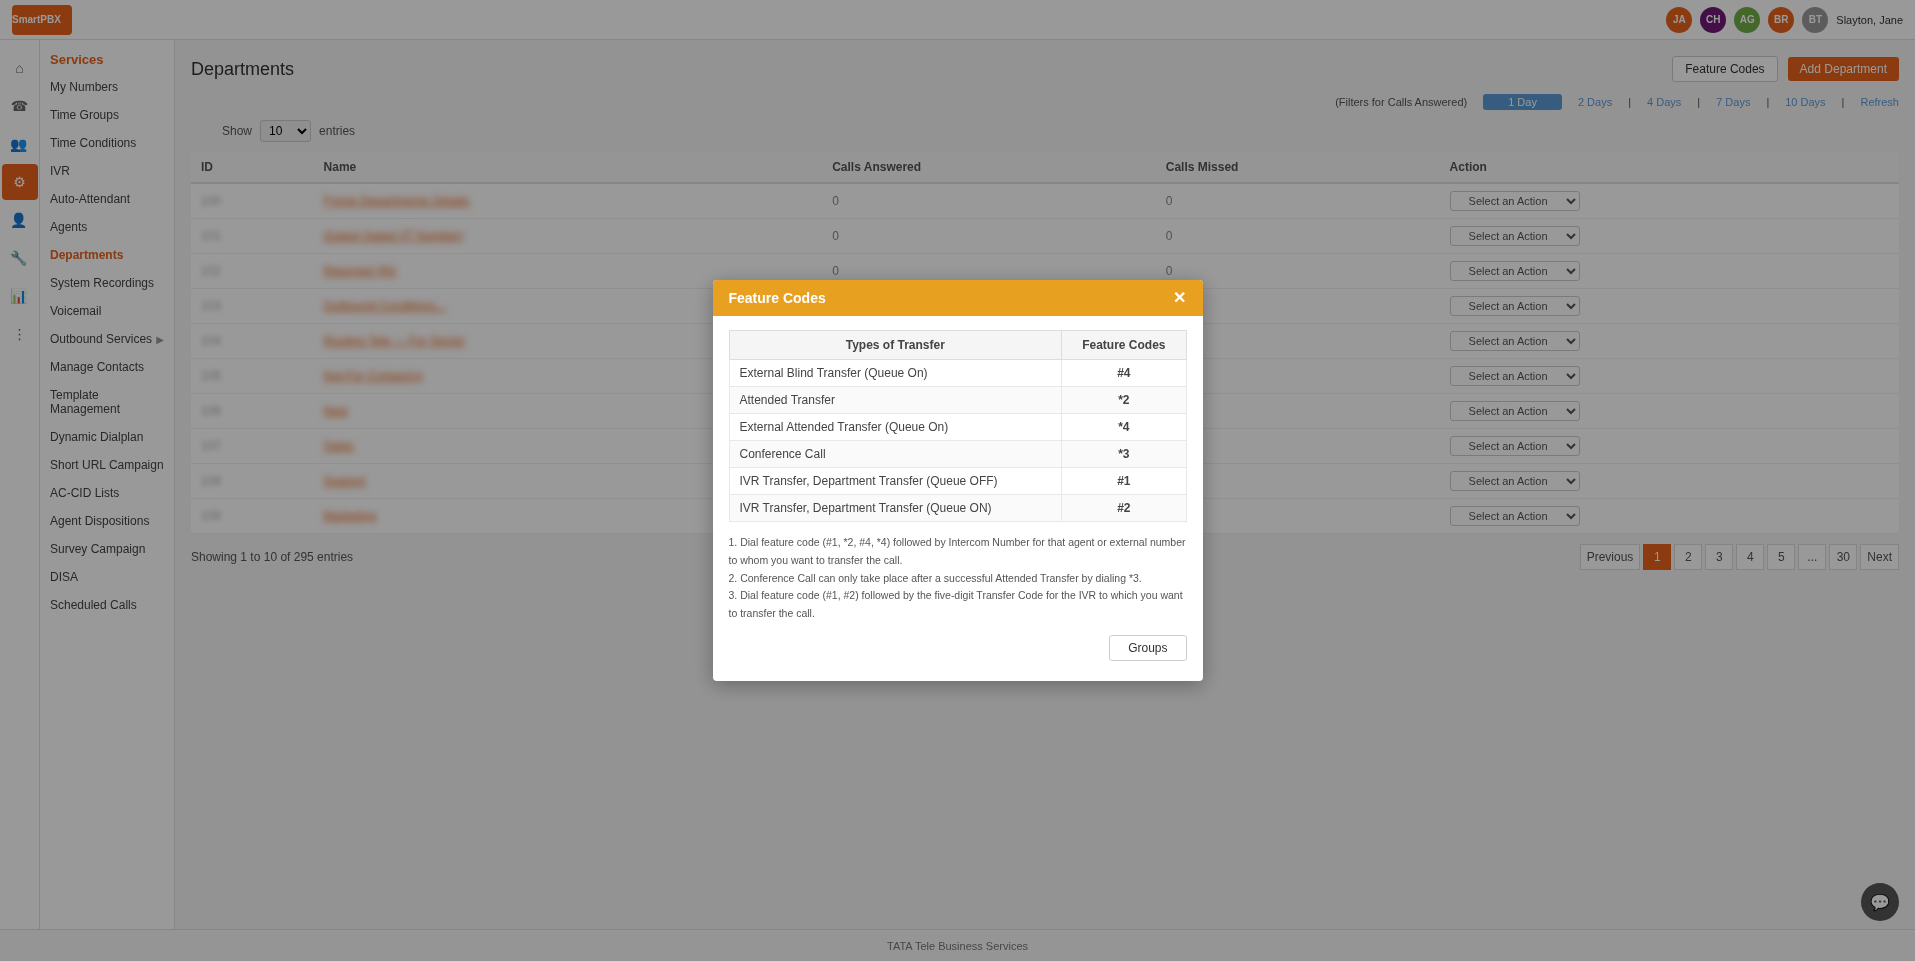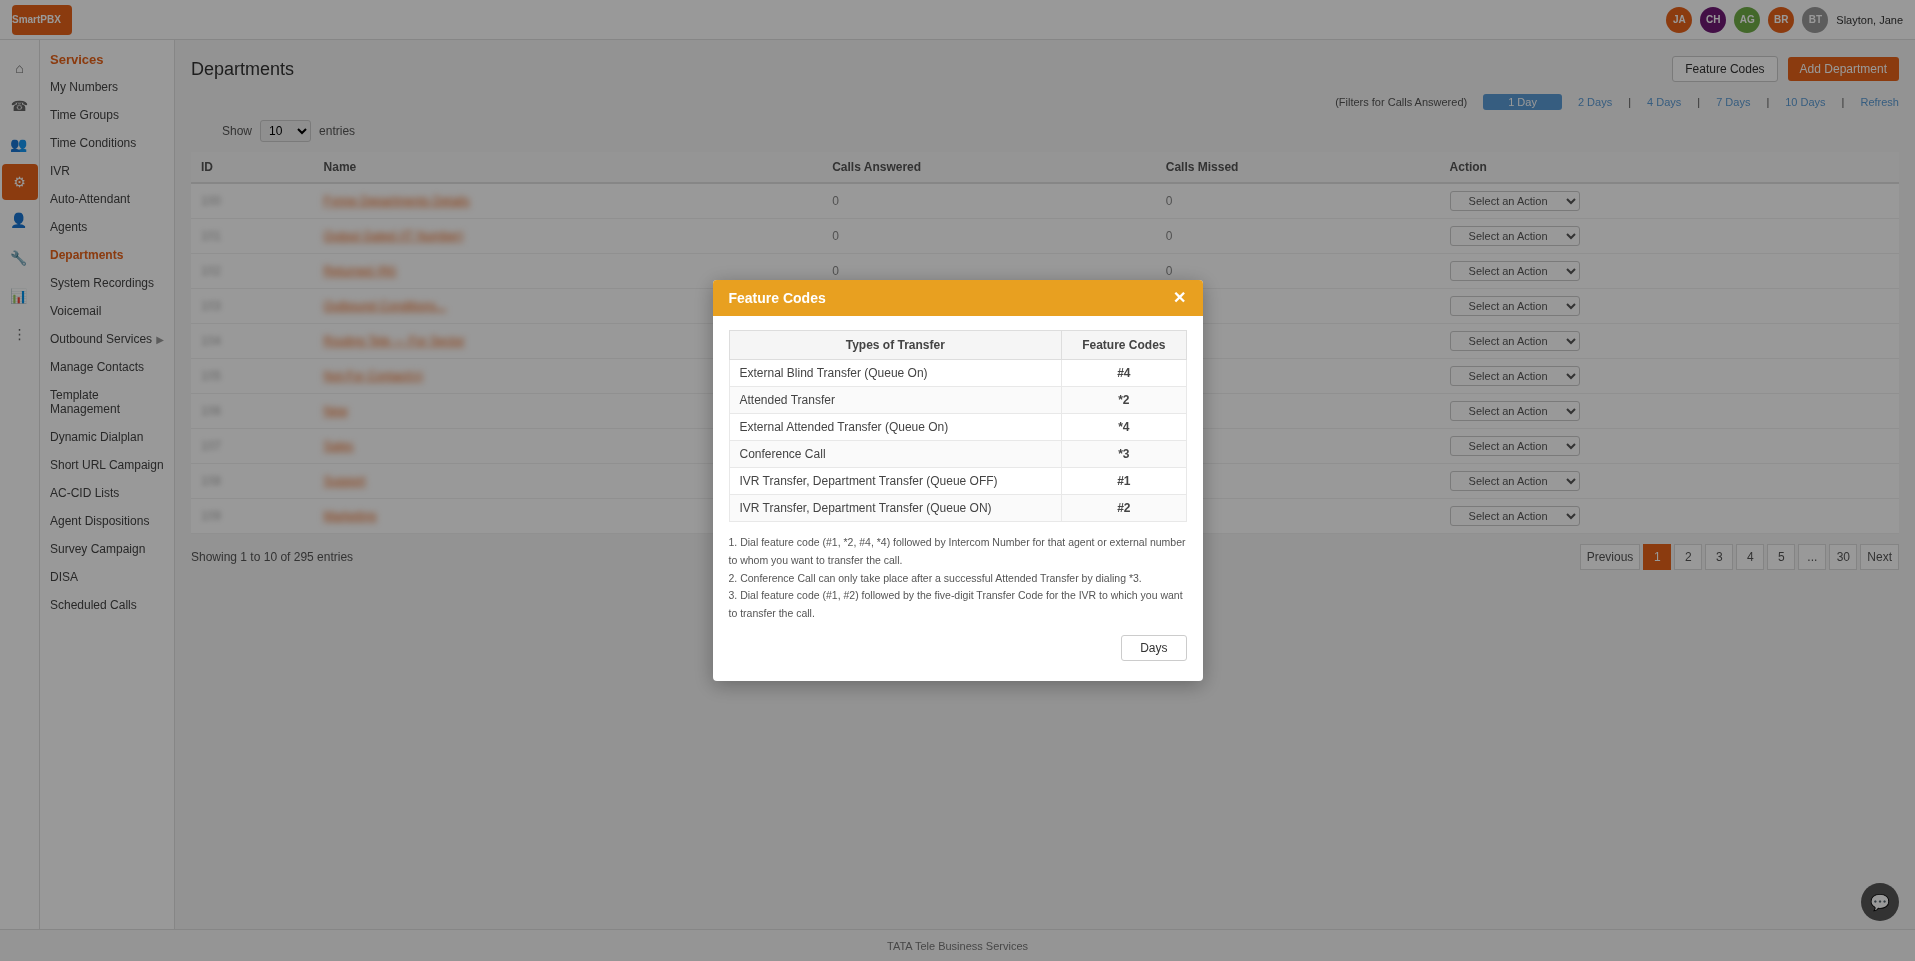--- a/index.html
+++ b/index.html
@@ -735,17 +735,17 @@
     <td>#2</td>
   </tr>
           </tbody>
       </table>
       <div class="modal-footnotes" id="modal-footnotes">
           <div>1. Dial feature code (#1, *2, #4, *4) followed by Intercom Number for that agent or external number to whom you want to transfer the call.</div>
           <div>2. Conference Call can only take place after a successful Attended Transfer by dialing *3.</div>
           <div>3. Dial feature code (#1, #2) followed by the five-digit Transfer Code for the IVR to which you want to transfer the call.</div>
         </div>
       <div class="modal-footer">
-        <button class="btn-close-modal">Days</button>
+        <button class="btn-close-modal">Groups</button>
       </div>
     </div>
   </div>
 </div>
 
 </body></html>

